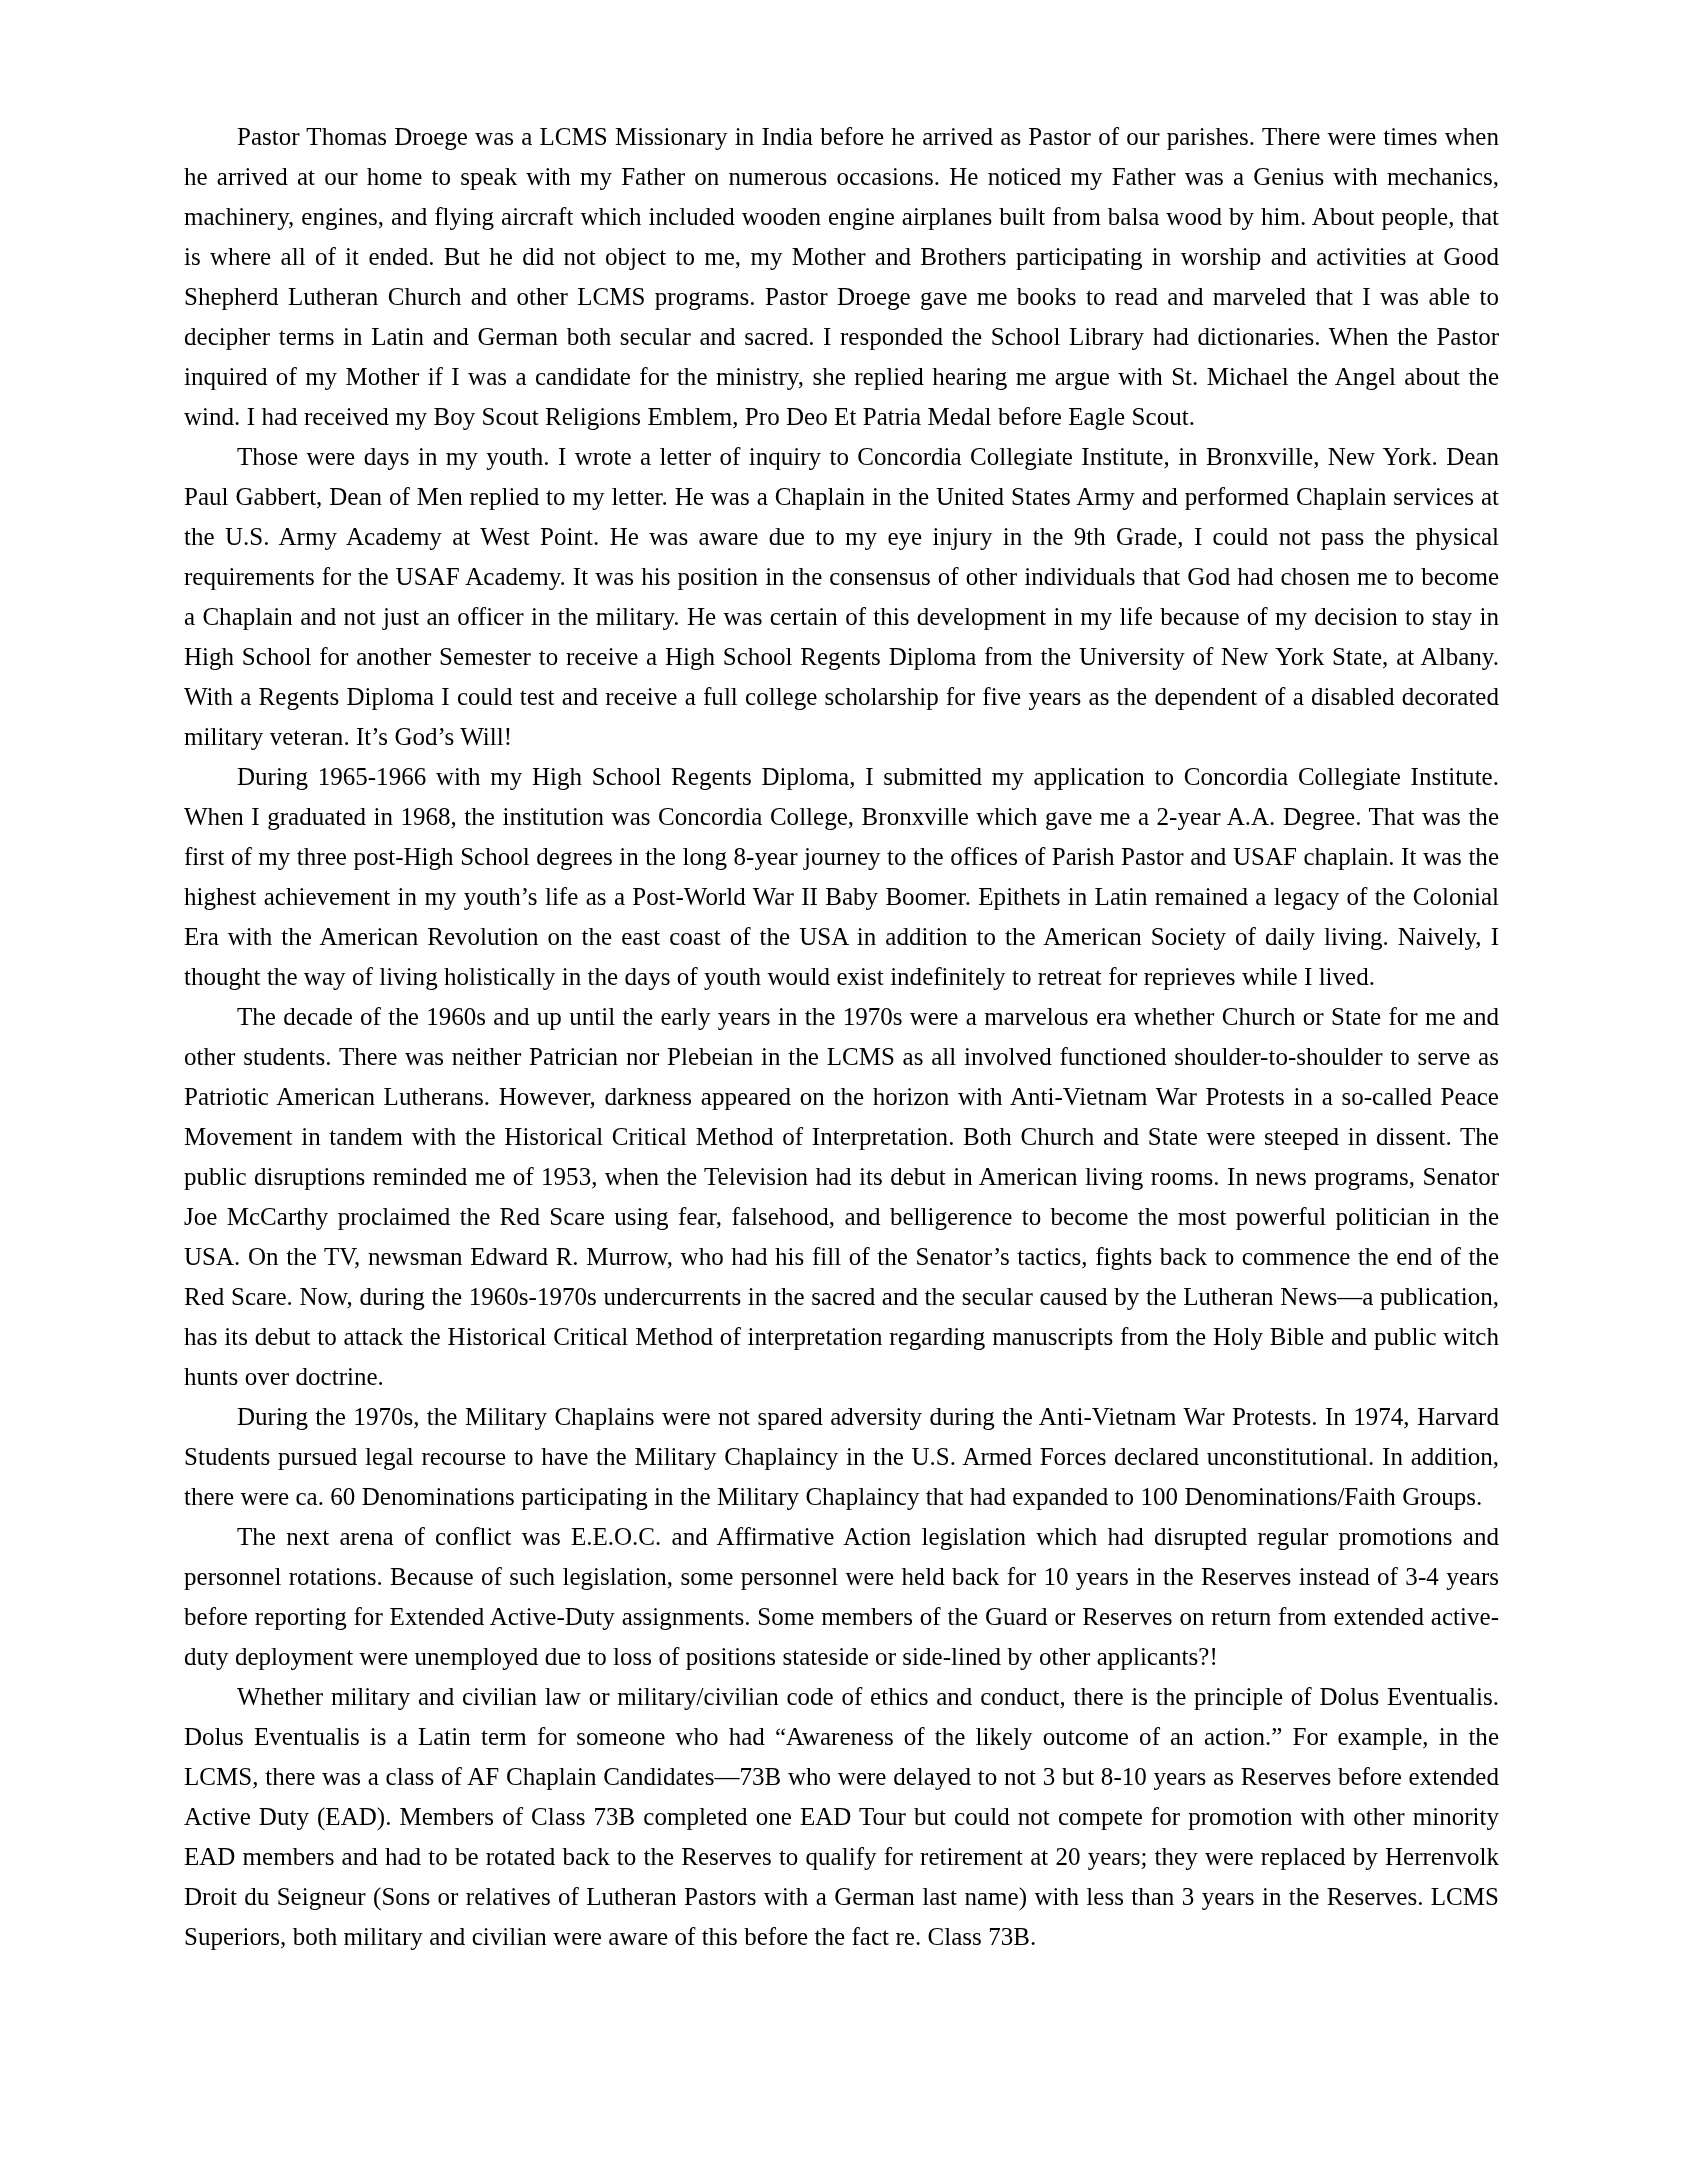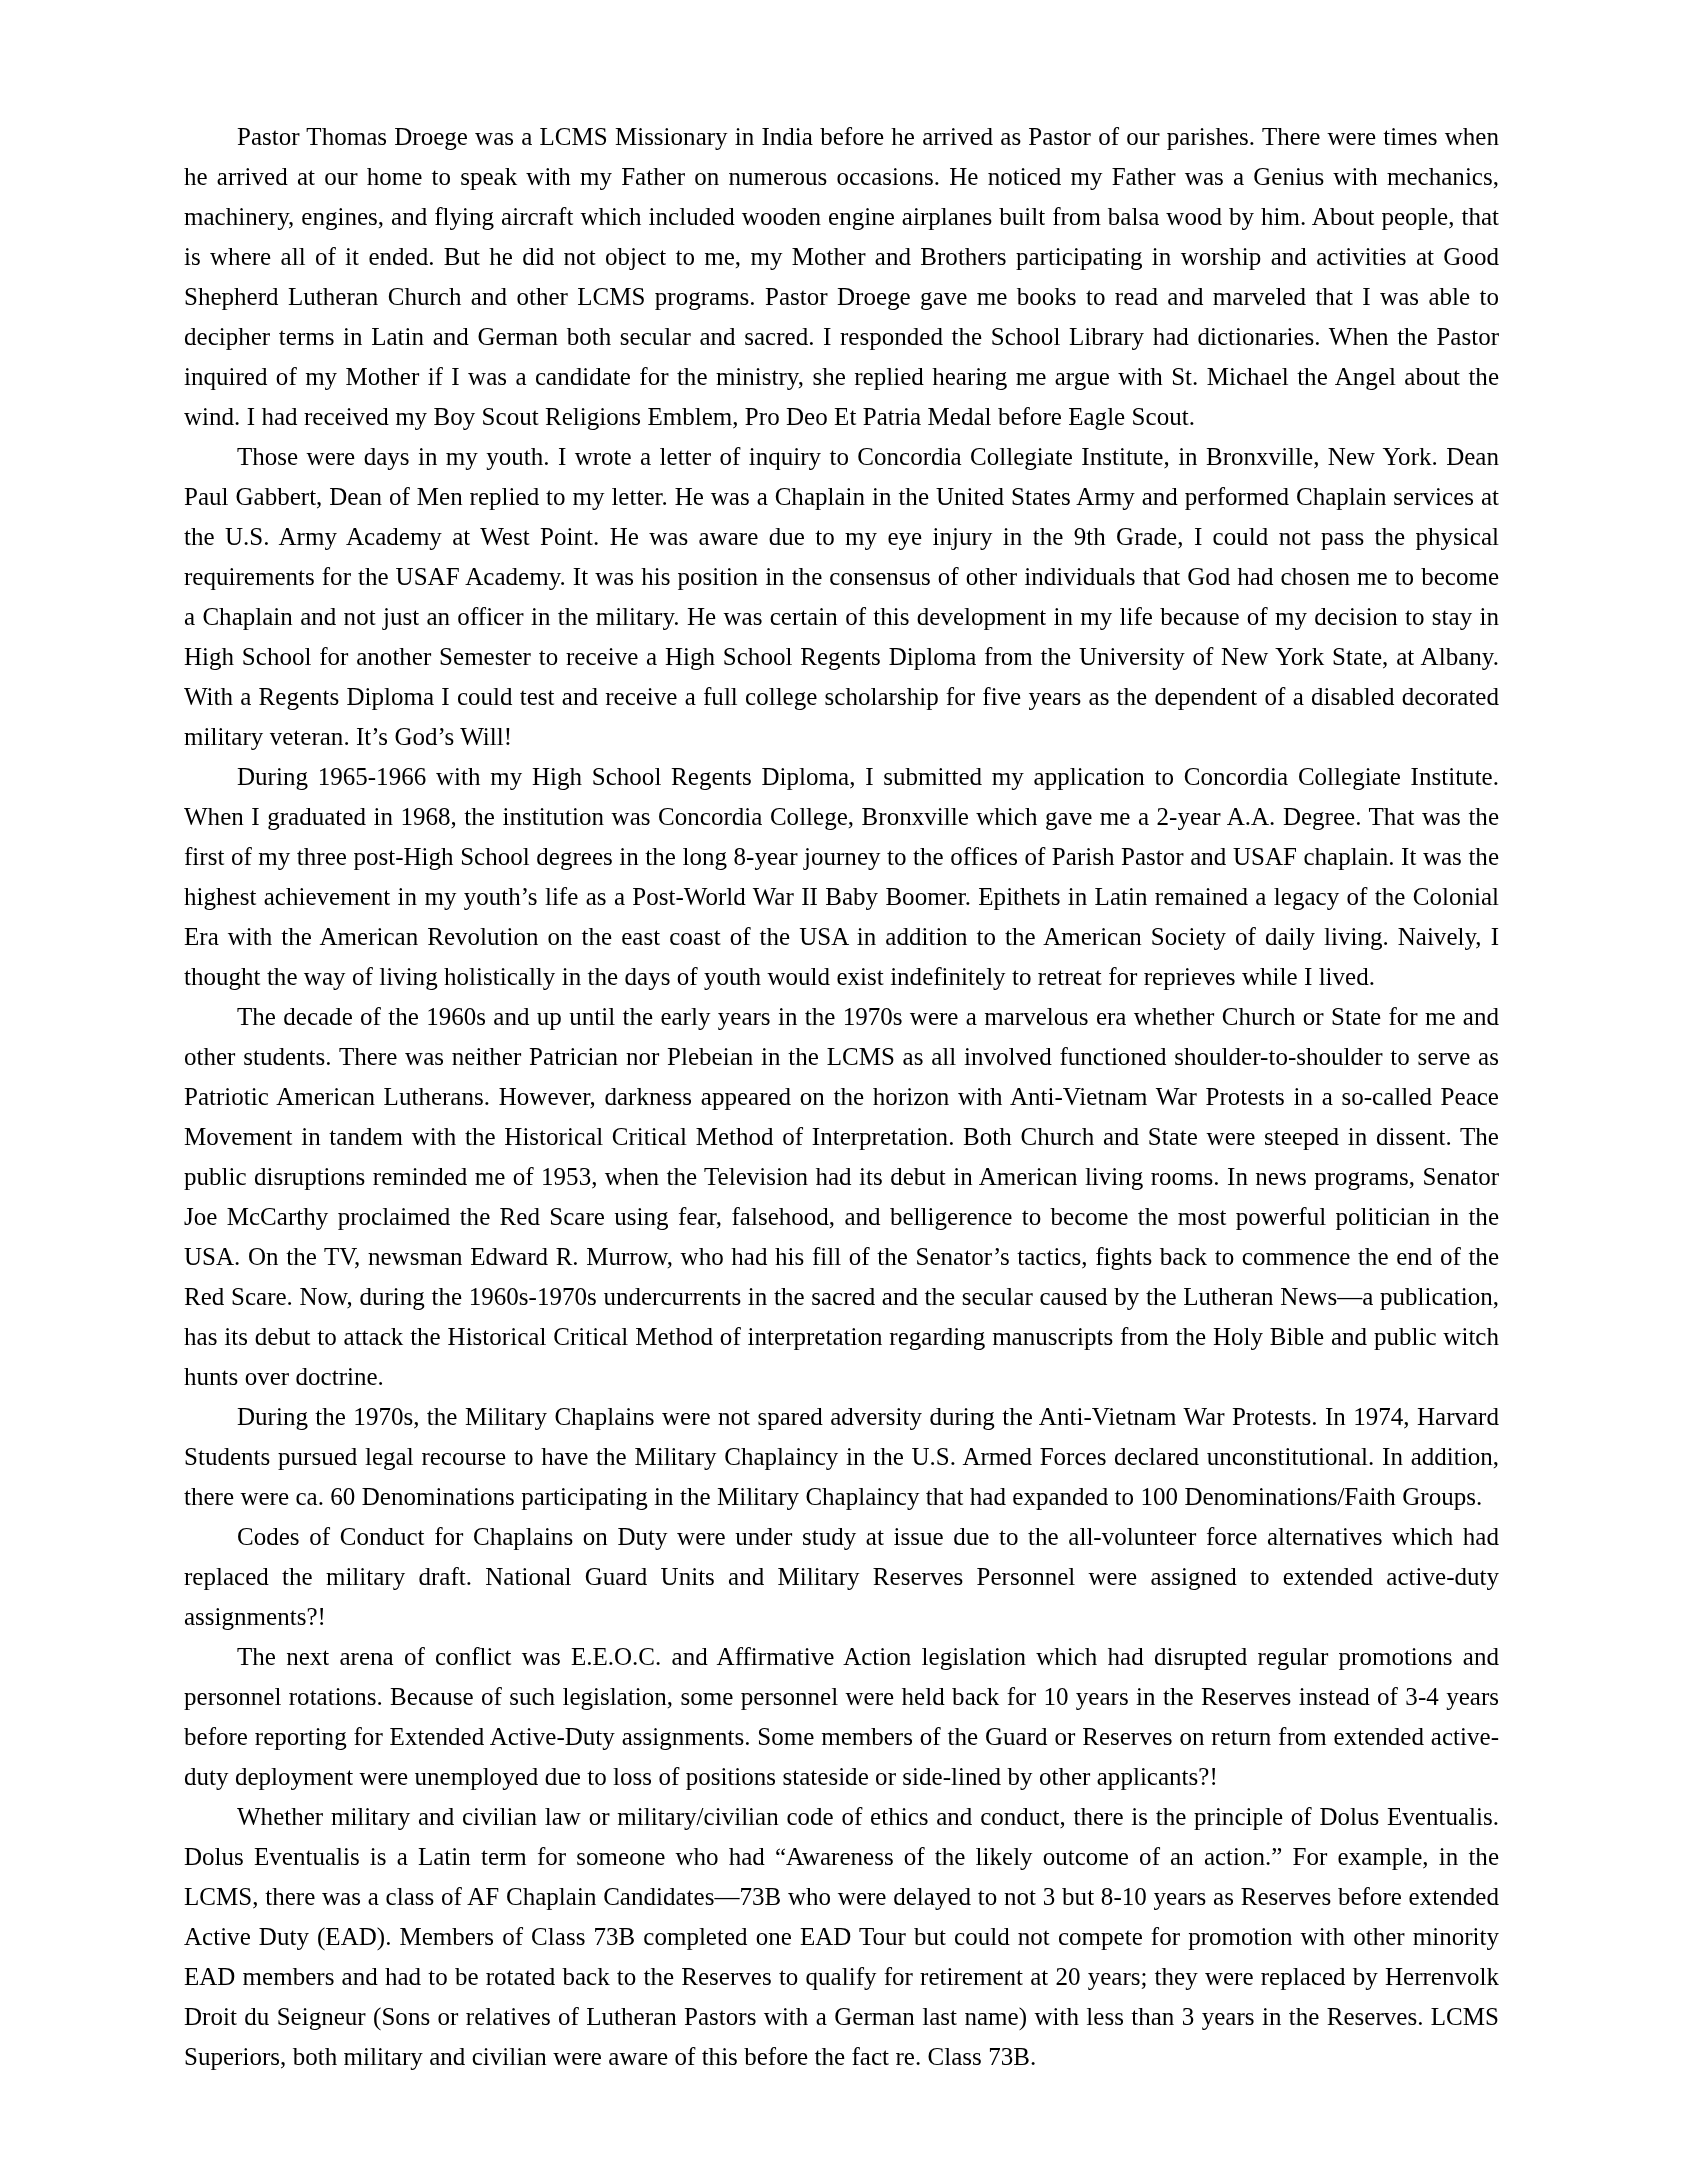--- a/index.html
+++ b/index.html
@@ -48,18 +48,17 @@
 </head>
 <body>
 
 <div class="page">
   <div class="text-column">
     <p class="para">Pastor Thomas Droege was a LCMS Missionary in India before he arrived as Pastor of our parishes. There were times when he arrived at our home to speak with my Father on numerous occasions. He noticed my Father was a Genius with mechanics, machinery, engines, and flying aircraft which included wooden engine airplanes built from balsa wood by him. About people, that is where all of it ended. But he did not object to me, my Mother and Brothers participating in worship and activities at Good Shepherd Lutheran Church and other LCMS programs. Pastor Droege gave me books to read and marveled that I was able to decipher terms in Latin and German both secular and sacred. I responded the School Library had dictionaries. When the Pastor inquired of my Mother if I was a candidate for the ministry, she replied hearing me argue with St. Michael the Angel about the wind. I had received my Boy Scout Religions Emblem, Pro Deo Et Patria Medal before Eagle Scout.</p>
     <p class="para">Those were days in my youth. I wrote a letter of inquiry to Concordia Collegiate Institute, in Bronxville, New York. Dean Paul Gabbert, Dean of Men replied to my letter. He was a Chaplain in the United States Army and performed Chaplain services at the U.S. Army Academy at West Point. He was aware due to my eye injury in the 9th Grade, I could not pass the physical requirements for the USAF Academy. It was his position in the consensus of other individuals that God had chosen me to become a Chaplain and not just an officer in the military. He was certain of this development in my life because of my decision to stay in High School for another Semester to receive a High School Regents Diploma from the University of New York State, at Albany. With a Regents Diploma I could test and receive a full college scholarship for five years as the dependent of a disabled decorated military veteran. It’s God’s Will!</p>
     <p class="para">During 1965-1966 with my High School Regents Diploma, I submitted my application to Concordia Collegiate Institute. When I graduated in 1968, the institution was Concordia College, Bronxville which gave me a 2-year A.A. Degree. That was the first of my three post-High School degrees in the long 8-year journey to the offices of Parish Pastor and USAF chaplain. It was the highest achievement in my youth’s life as a Post-World War II Baby Boomer. Epithets in Latin remained a legacy of the Colonial Era with the American Revolution on the east coast of the USA in addition to the American Society of daily living. Naively, I thought the way of living holistically in the days of youth would exist indefinitely to retreat for reprieves while I lived.</p>
     <p class="para">The decade of the 1960s and up until the early years in the 1970s were a marvelous era whether Church or State for me and other students. There was neither Patrician nor Plebeian in the LCMS as all involved functioned shoulder-to-shoulder to serve as Patriotic American Lutherans. However, darkness appeared on the horizon with Anti-Vietnam War Protests in a so-called Peace Movement in tandem with the Historical Critical Method of Interpretation. Both Church and State were steeped in dissent. The public disruptions reminded me of 1953, when the Television had its debut in American living rooms. In news programs, Senator Joe McCarthy proclaimed the Red Scare using fear, falsehood, and belligerence to become the most powerful politician in the USA. On the TV, newsman Edward R. Murrow, who had his fill of the Senator’s tactics, fights back to commence the end of the Red Scare. Now, during the 1960s-1970s undercurrents in the sacred and the secular caused by the Lutheran News—a publication, has its debut to attack the Historical Critical Method of interpretation regarding manuscripts from the Holy Bible and public witch hunts over doctrine.</p>
     <p class="para">During the 1970s, the Military Chaplains were not spared adversity during the Anti-Vietnam War Protests. In 1974, Harvard Students pursued legal recourse to have the Military Chaplaincy in the U.S. Armed Forces declared unconstitutional. In addition, there were ca. 60 Denominations participating in the Military Chaplaincy that had expanded to 100 Denominations/Faith Groups.</p>
-    <p class="para">Codes of Conduct for Chaplains on Duty were under study at issue due to the all-volunteer force alternatives which had replaced the military draft. National Guard Units and Military Reserves Personnel were assigned to extended active-duty assignments?!</p>
     <p class="para">The next arena of conflict was E.E.O.C. and Affirmative Action legislation which had disrupted regular promotions and personnel rotations. Because of such legislation, some personnel were held back for 10 years in the Reserves instead of 3-4 years before reporting for Extended Active-Duty assignments. Some members of the Guard or Reserves on return from extended active-duty deployment were unemployed due to loss of positions stateside or side-lined by other applicants?!</p>
     <p class="para">Whether military and civilian law or military/civilian code of ethics and conduct, there is the principle of Dolus Eventualis. Dolus Eventualis is a Latin term for someone who had “Awareness of the likely outcome of an action.” For example, in the LCMS, there was a class of AF Chaplain Candidates—73B who were delayed to not 3 but 8-10 years as Reserves before extended Active Duty (EAD). Members of Class 73B completed one EAD Tour but could not compete for promotion with other minority EAD members and had to be rotated back to the Reserves to qualify for retirement at 20 years; they were replaced by Herrenvolk Droit du Seigneur (Sons or relatives of Lutheran Pastors with a German last name) with less than 3 years in the Reserves. LCMS Superiors, both military and civilian were aware of this before the fact re. Class 73B.</p>
   </div>
 </div>
 
 
 </body></html>

